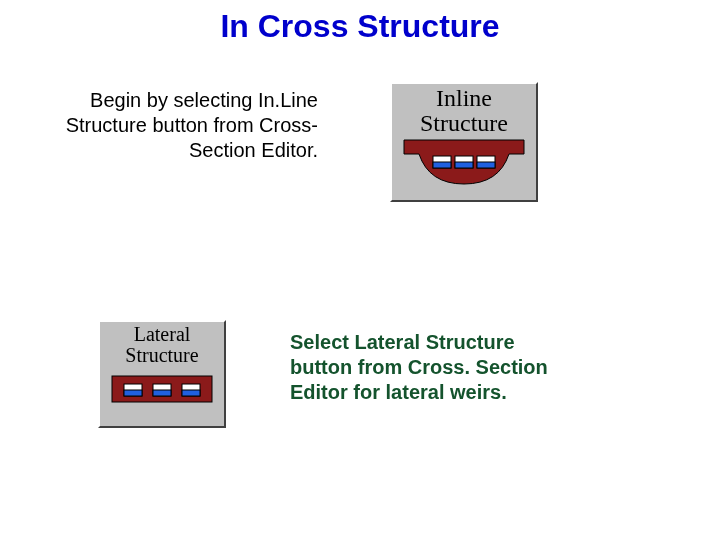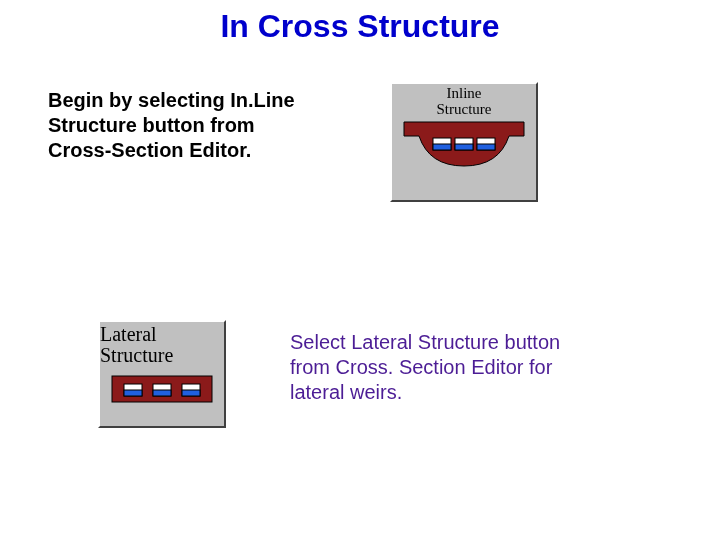--- a/index.html
+++ b/index.html
@@ -21,51 +21,52 @@
     font-size: 32px;
     font-weight: bold;
     color: #0000cc;
   }
   .para1 {
     position: absolute;
     top: 88px;
     left: 48px;
     width: 270px;
     font-size: 20px;
-    font-weight: bold;
+    font-weight: normal;
     color: #000000;
     line-height: 1.25;
+    text-align: right;
   }
   .para2 {
     position: absolute;
     top: 330px;
     left: 290px;
     width: 290px;
     font-size: 20px;
-    font-weight: normal;
-    color: #4c1d95;
+    font-weight: bold;
+    color: #14532d;
     line-height: 1.25;
   }
   
   .icon1 {
     position: absolute;
     top: 82px;
     left: 390px;
     width: 148px;
     height: 120px;
     background: #c0c0c0;
     border-top: 2px solid #ffffff;
     border-left: 2px solid #ffffff;
     border-right: 2px solid #404040;
     border-bottom: 2px solid #404040;
     box-sizing: border-box;
   }
   .icon1 .label {
     font-family: "Times New Roman", serif;
-    font-size: 15px;
+    font-size: 24px;
     color: #000000;
     text-align: center;
     line-height: 1.05;
     padding-top: 2px;
   }
   .icon1 svg {
     display: block;
     margin: 0 auto;
   }
   
@@ -79,21 +80,21 @@
     border-top: 2px solid #ffffff;
     border-left: 2px solid #ffffff;
     border-right: 2px solid #404040;
     border-bottom: 2px solid #404040;
     box-sizing: border-box;
   }
   .icon2 .label {
     font-family: "Times New Roman", serif;
     font-size: 20px;
     color: #000000;
-    text-align: left;
+    text-align: center;
     line-height: 1.05;
     padding-top: 2px;
   }
   .icon2 svg {
     display: block;
     margin: 0 auto;
   }
 </style>
 </head>
 <body>

